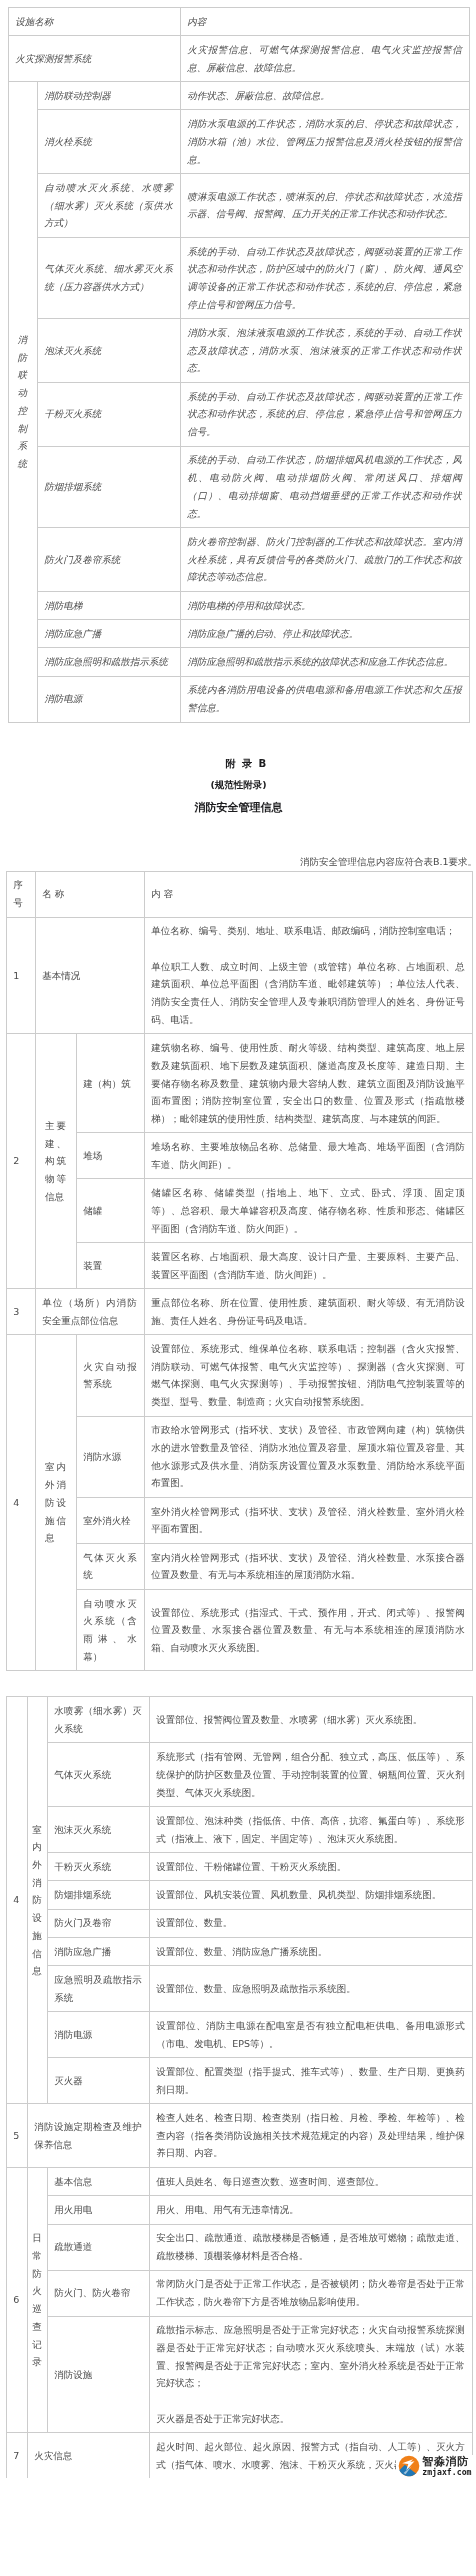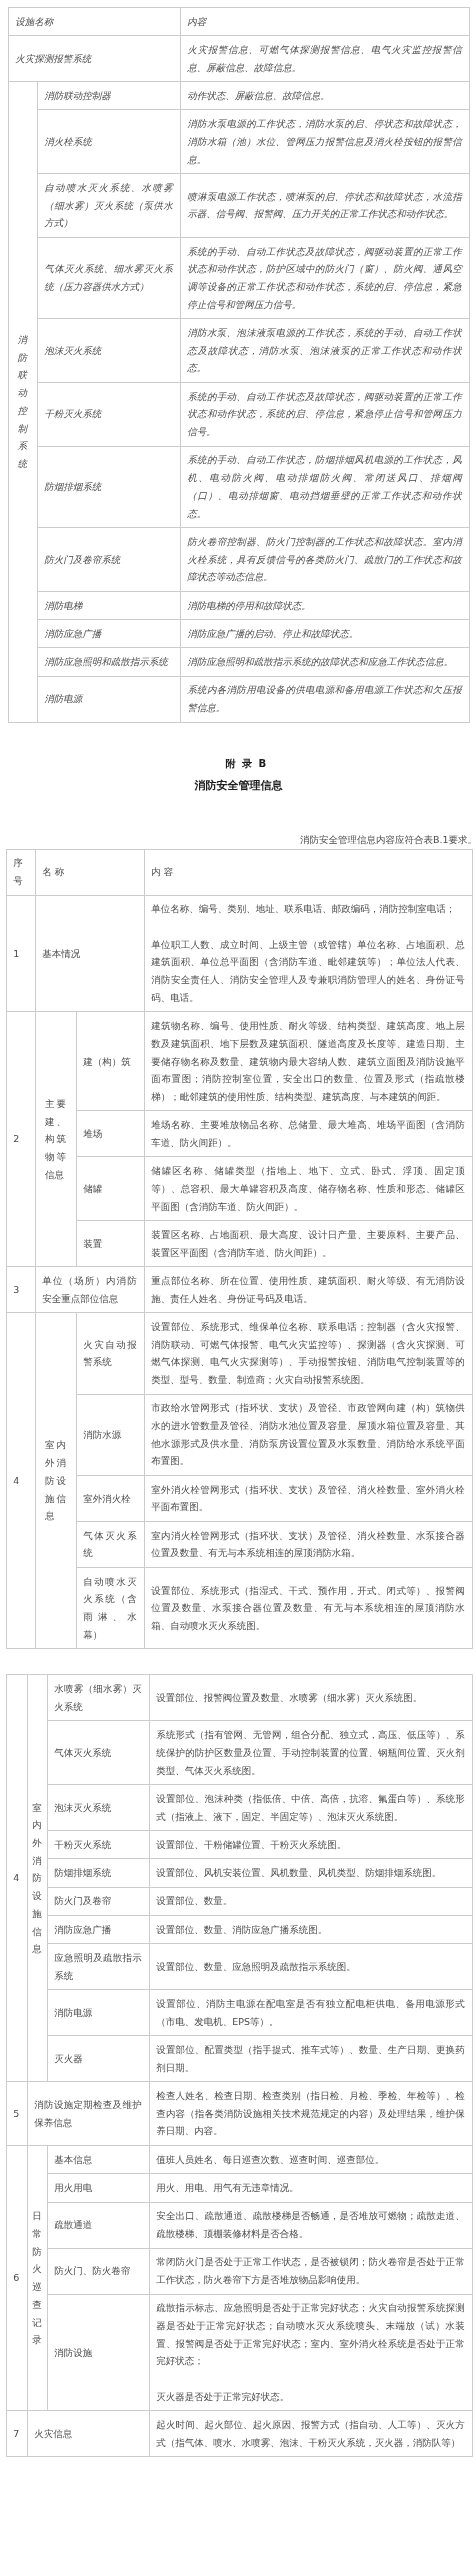--- a/index.html
+++ b/index.html
@@ -153,20 +153,21 @@
           <tr>
             <td class="name-cell">消防电源</td>
             <td class="content-cell">系统内各消防用电设备的供电电源和备用电源工作状态和欠压报警信息。</td>
           </tr>
         </tbody>
       </table>
     </div>
 
   <div class="appendix">
     <div class="l1">附 录 B</div>
+    <div class="l2">(规范性附录)</div>
     <div class="l3">消防安全管理信息</div>
   </div>
 
   <p class="intro">消防安全管理信息内容应符合表B.1要求。</p>
 
 
   <div id="table-b1">
       <table class="doc-table b1" style="width: 100%; padding-left: 7px;">
         <colgroup>
           <col style="width: 29px;">
@@ -326,15 +327,29 @@
             <td class="no-cell">7</td>
             <td class="name-cell" colspan="2">火灾信息</td>
             <td class="content-cell">
               <p>起火时间、起火部位、起火原因、报警方式（指自动、人工等）、灭火方式（指气体、喷水、水喷雾、泡沫、干粉灭火系统，灭火器，消防队等）</p>
             </td>
           </tr>
         </tbody>
       </table>
     </div>
 
+  <div class="logo-row">
+    <div class="logo-badge">
+      <svg class="logo-icon" viewBox="0 0 32 32">
+        <circle cx="16" cy="16" r="15" fill="#f08019"></circle>
+        <path d="M2 22 A15 15 0 0 0 26 27 L10 14 Z" fill="#2278b5"></path>
+        <path d="M6 12 L22 6 L18 10 L24 9 L12 22 L15 13 Z" fill="#ffffff"></path>
+        <path d="M8 26 L20 16 L11 28 Z" fill="#ffffff" opacity="0.55"></path>
+      </svg>
+      <div class="logo-text">
+        <div class="cn">智淼消防</div>
+        <div class="en">zmjaxf.com</div>
+      </div>
+    </div>
+  </div>
 
 </div>
 
 
 </body></html>

